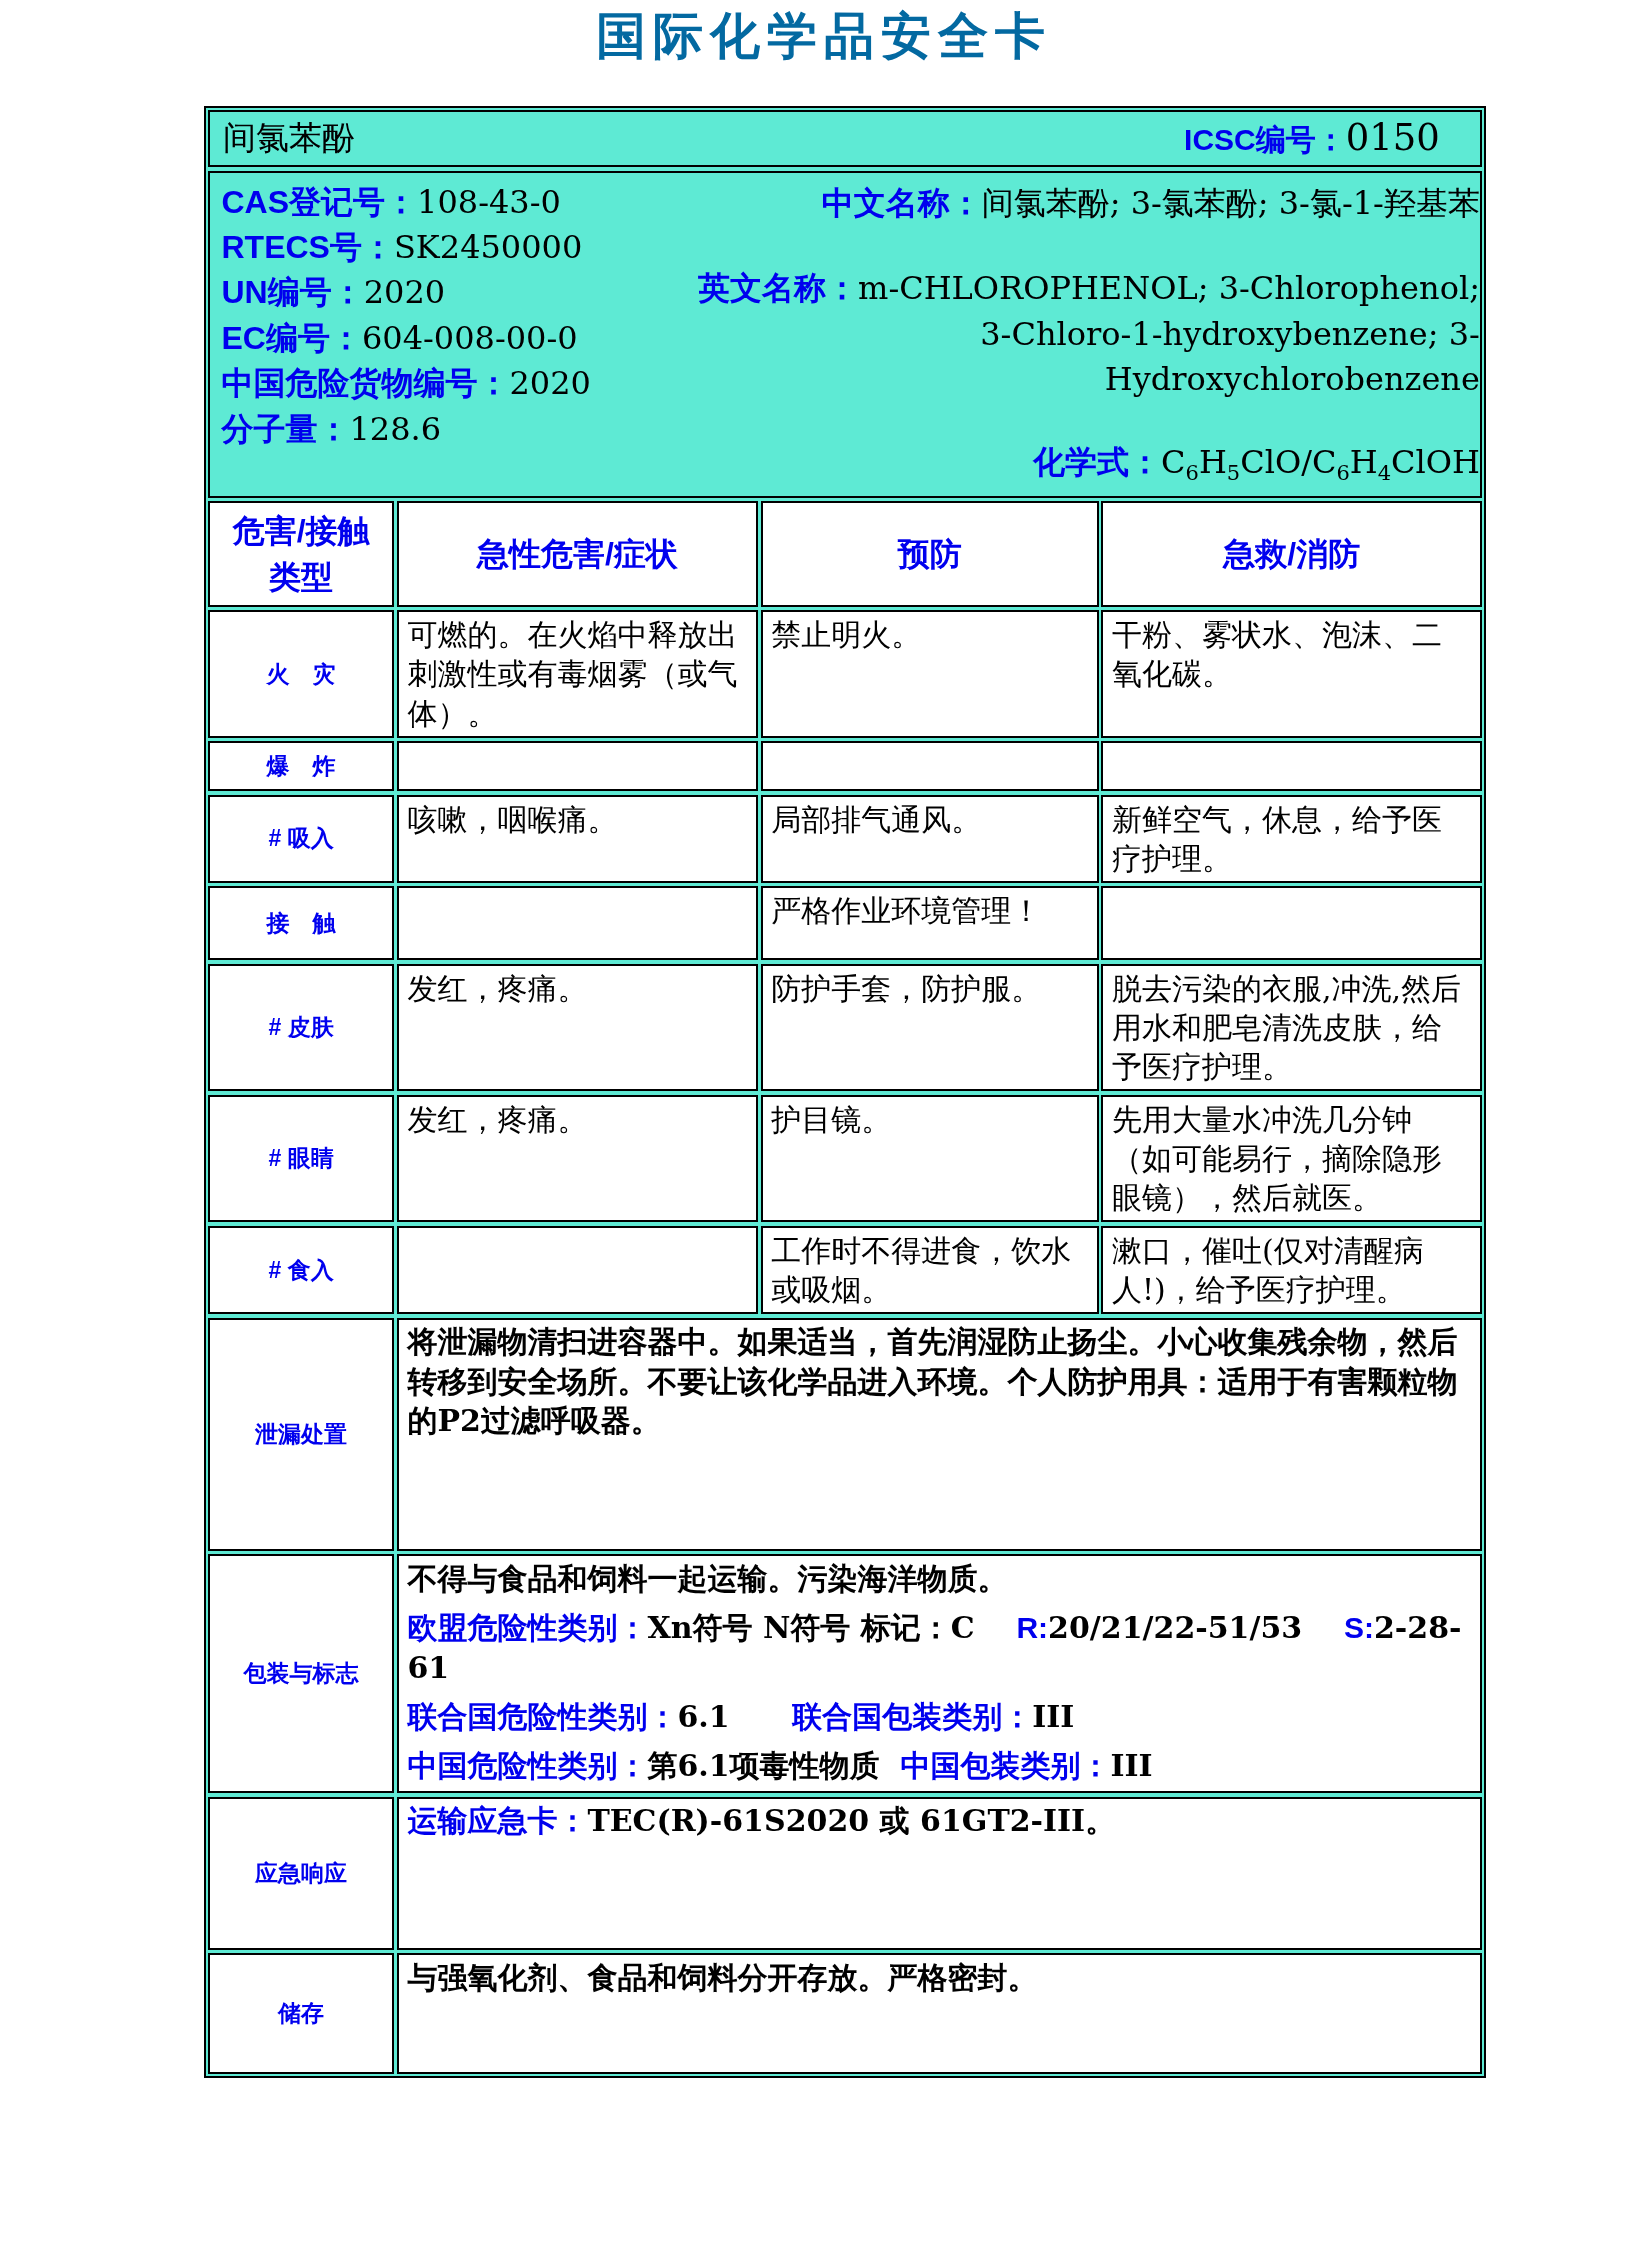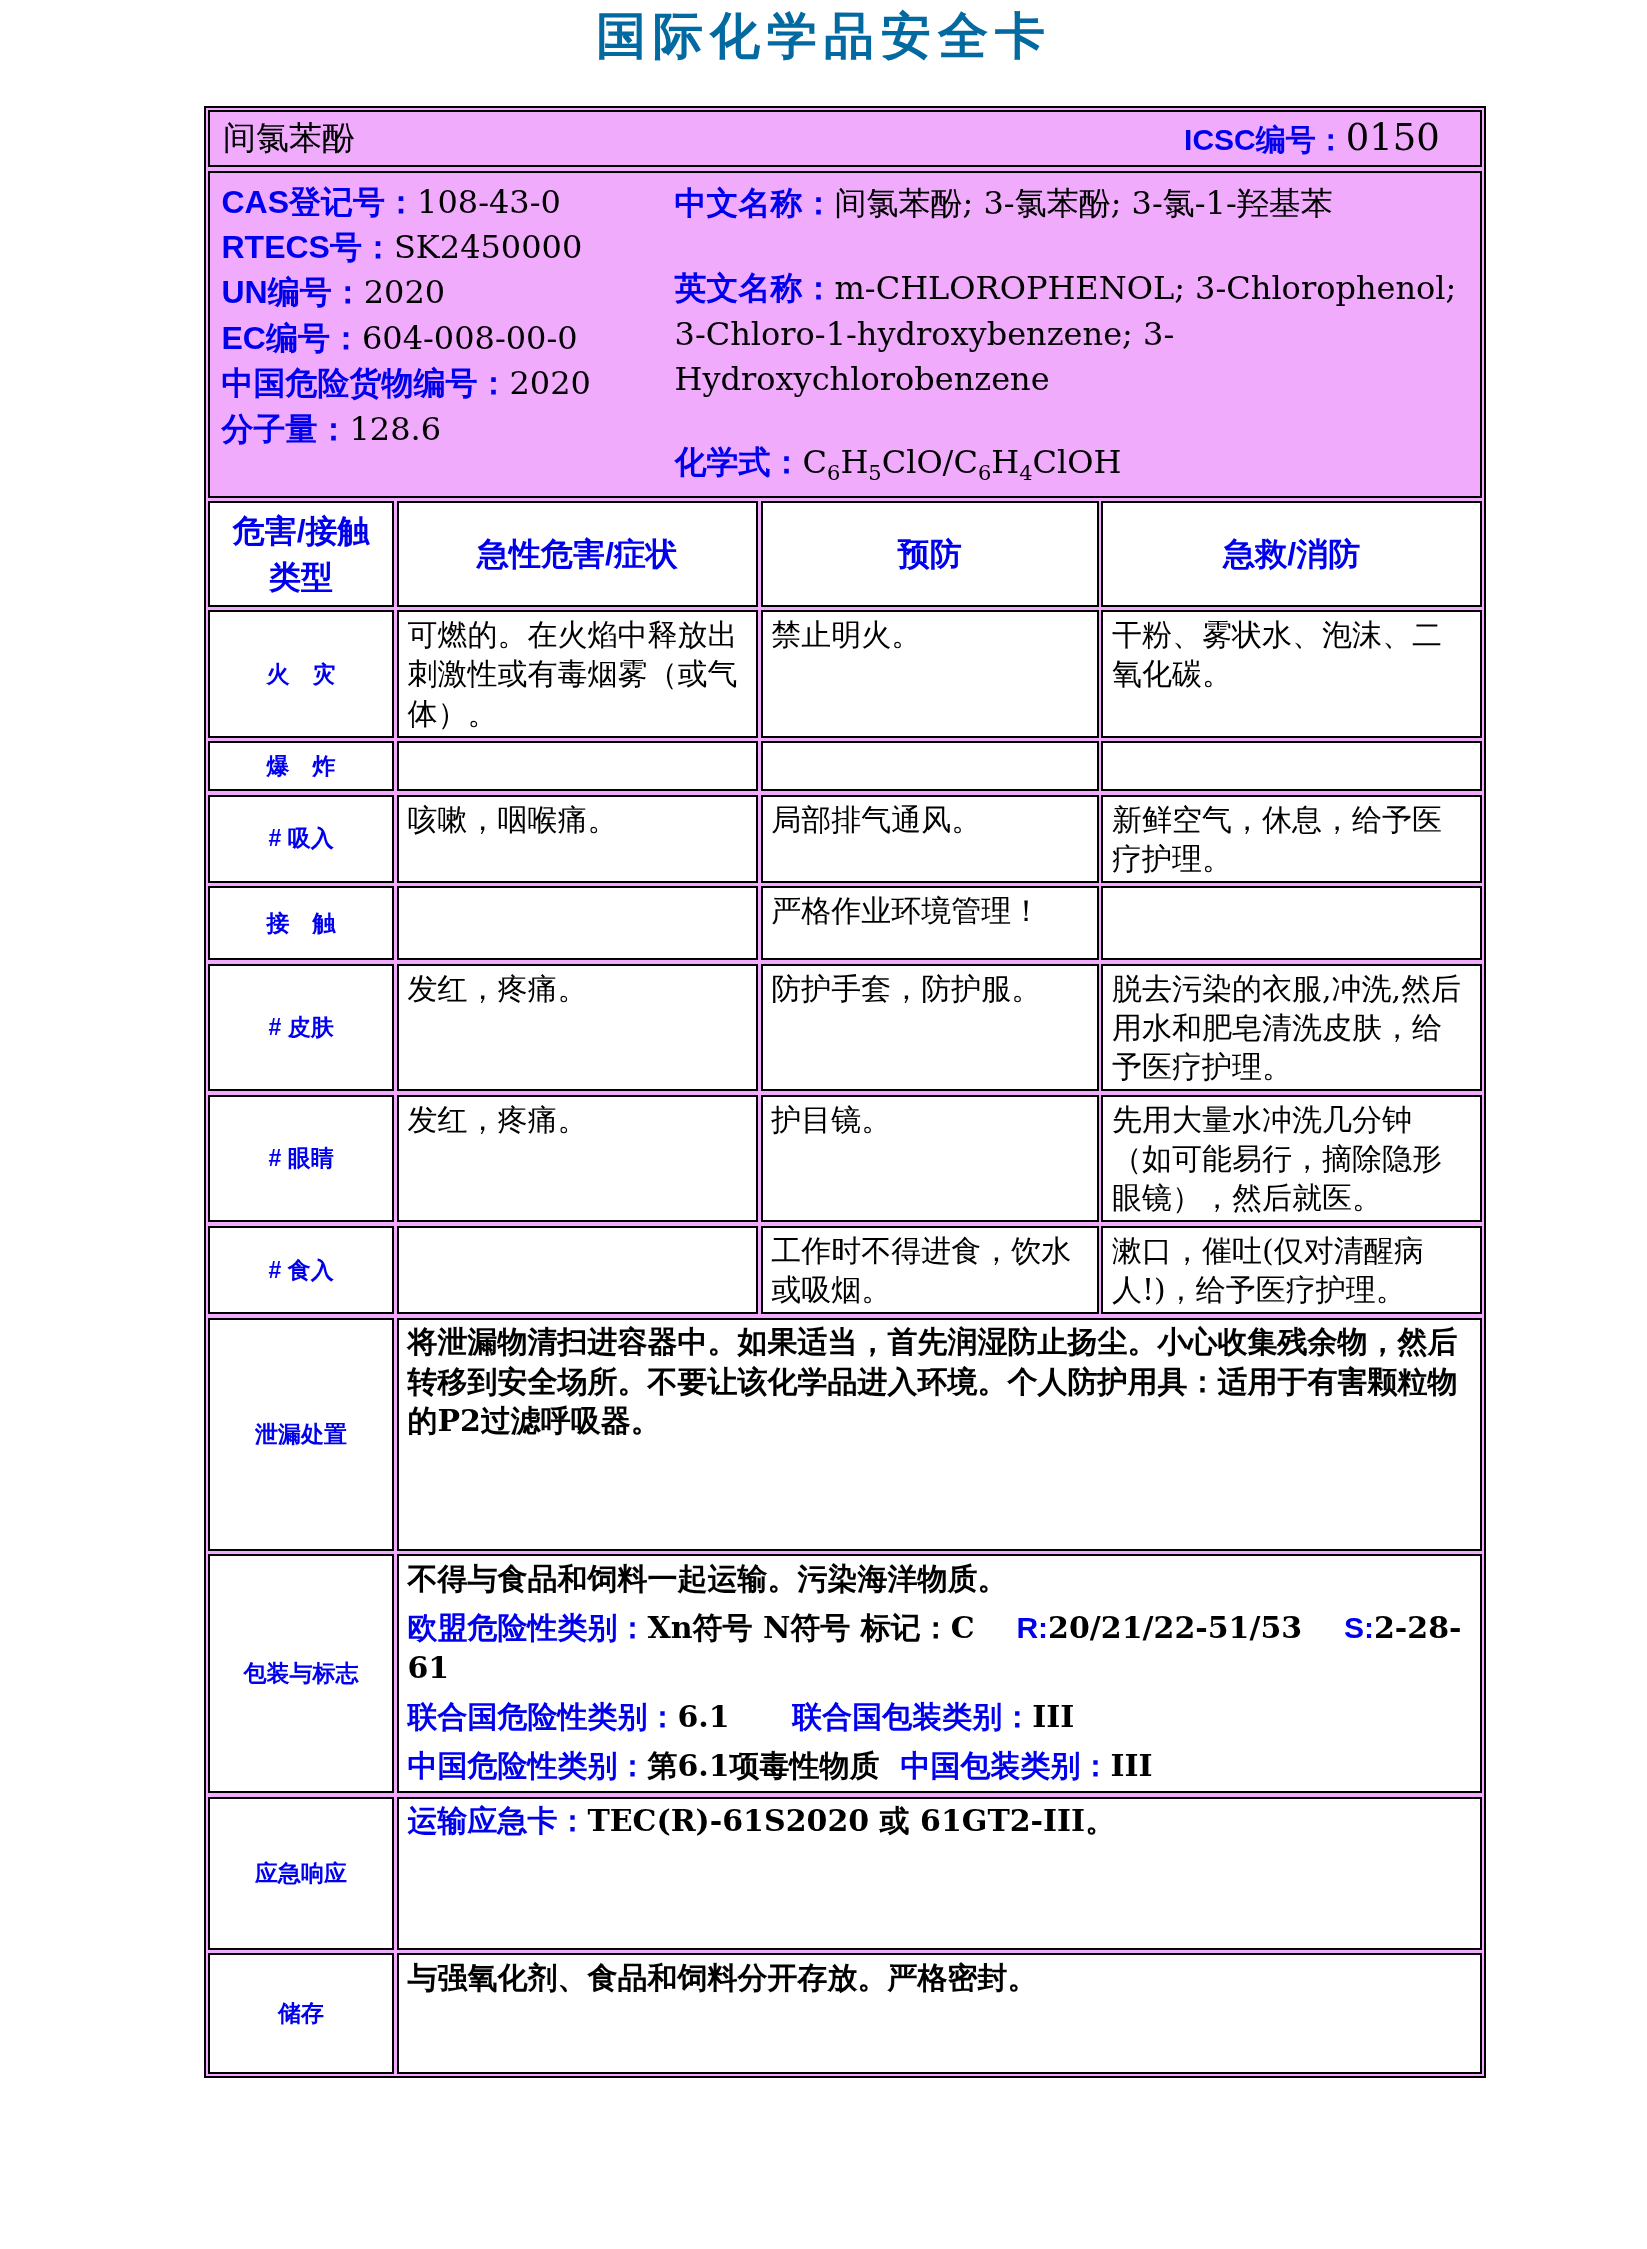--- a/index.html
+++ b/index.html
@@ -1,20 +1,20 @@
 <!DOCTYPE html>
 <html style="font-size:11.4px"><head>
 <meta charset="utf-8">
 <style>
   html,body{margin:0;padding:0;background:#fff;}
   body{width:1648px;height:2250px;position:relative;font-family:"DejaVu Serif",serif;color:#000;}
   .title{text-align:center;color:#0369a1;font-family:"Liberation Sans",sans-serif;
          font-weight:bold;font-size:50px;letter-spacing:7px;padding-top:2.8px;}
   .card{position:absolute;left:204px;top:106px;width:1282px;box-sizing:border-box;
-        border:2.8px solid #000;padding:2.1px;display:flex;flex-direction:column;gap:3.5px;background:#f0abfc;}
+        border:2.8px solid #000;padding:2.1px;display:flex;flex-direction:column;gap:3.5px;background:#5eead4;}
   .box{border:2.1px solid #000;box-sizing:border-box;}
   
   .hrow{display:flex;gap:2.8px;align-items:stretch;}
   .cell{border:2.1px solid #000;box-sizing:border-box;background:#fff;}
   .colA{flex:0 0 186px;display:flex;align-items:center;justify-content:center;text-align:center;
         font-family:"Liberation Sans",sans-serif;font-weight:bold;color:#0000ee;font-size:23px;white-space:pre;}
   .colB{flex:0 0 361px;}
   .colC{flex:0 0 338px;}
   .colD{flex:1 1 auto;}
   .wide{flex:1 1 auto;}
@@ -30,21 +30,21 @@
   .box1{min-height:57px;display:flex;align-items:center;justify-content:space-between;
         padding:1.4px 40px 1.4px 12.8px;}
   .substance{font-size:33px;}
   .icsc-label{font-family:"Liberation Sans",sans-serif;font-weight:bold;color:#0000ee;font-size:30px;}
   .icsc-number{font-size:37px;}
   
   .box2{min-height:271px;display:flex;padding:7px 0 7px 11.4px;}
   .ids{flex:0 0 36%;}
   .id-line{font-size:32px;line-height:1.42;}
   .blue-label{font-family:"Liberation Sans",sans-serif;font-weight:bold;color:#0000ee;}
-  .names{flex:1 1 auto;padding-right:10px;font-size:32px;line-height:1.42;}
+  .names{flex:1 1 auto;padding-right:0;font-size:32px;line-height:1.42;text-align:right;}
   .cn-line{margin:1.4px 0 40px 0;}
   .formula-line{margin-top:37px;}
   .formula-line sub{font-size:21px;}
   .para{margin:0 0 10px 0;}
   .para:last-child{margin-bottom:0;}
   .seg-b{font-family:"Liberation Sans",sans-serif;font-weight:bold;color:#0000ee;}
   .seg-k{color:#000;font-weight:bold;}
 </style>
 </head>
 <body>

